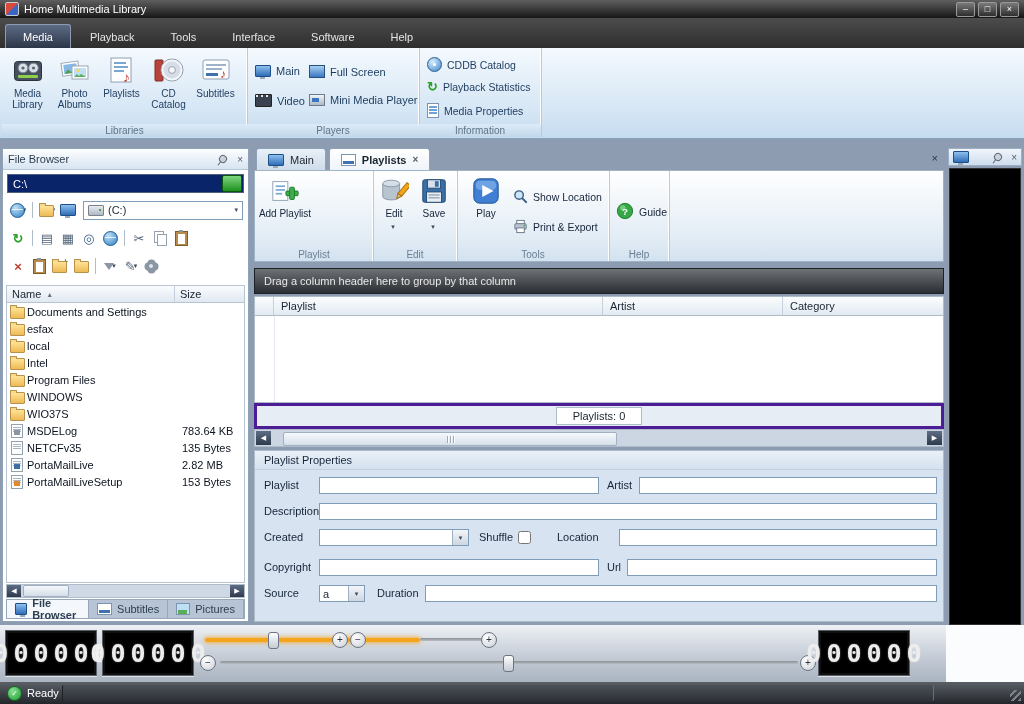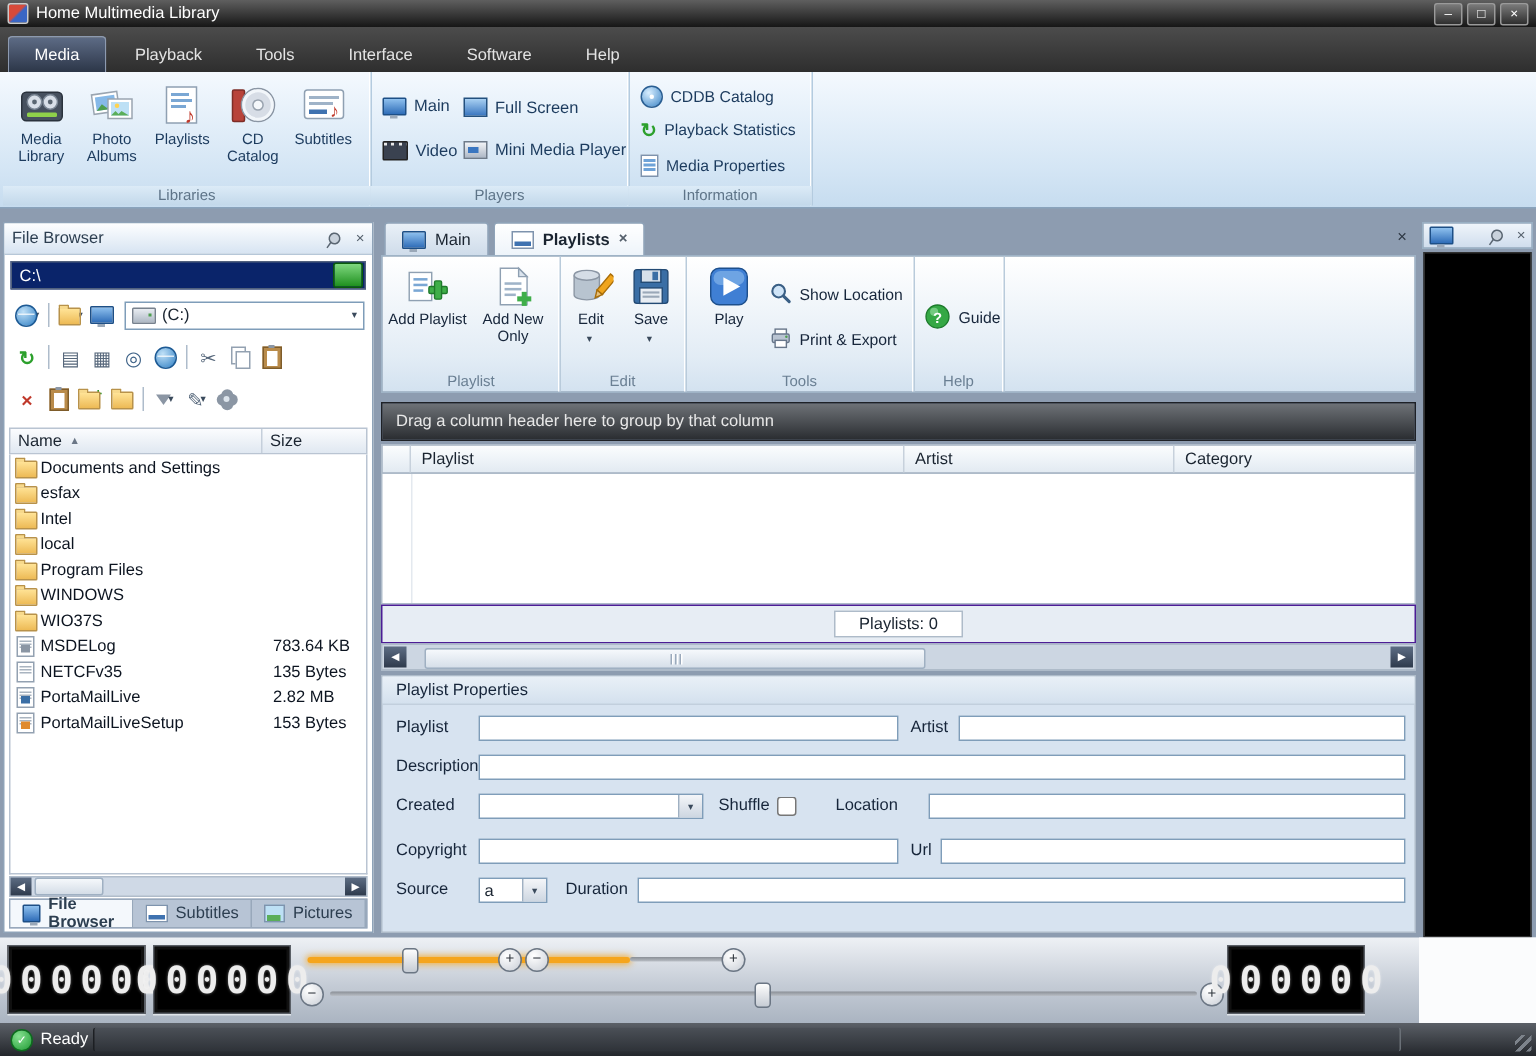--- a/index.html
+++ b/index.html
@@ -156,21 +156,21 @@
   .gbar{position:absolute;left:0;top:120px;right:0;height:26px;
     background:linear-gradient(#6e7277,#2a2d31);border:1px solid #1e2126;color:#e8e8e8;
     display:flex;align-items:center;padding-left:9px;box-sizing:border-box}
   .mcols{position:absolute;left:0;top:148px;right:0;height:20px;display:flex;
     background:linear-gradient(#fbfdfe,#e2eaf2);border:1px solid #aebbc9;box-sizing:border-box}
   .mc{display:flex;align-items:center;padding-left:7px;border-right:1px solid #c7d1dc;box-sizing:border-box}
   .mlist{position:absolute;left:0;top:168px;right:0;height:87px;background:#fff;
     border:1px solid #aebbc9;border-top:none;box-sizing:border-box}
   .mlist::before{content:"";position:absolute;left:19px;top:0;bottom:0;width:1px;background:#e4e9ef}
   .mstatus{position:absolute;left:0;top:255px;right:0;height:26px;background:#e7edf4;
-    border:1px solid #4c1d95;display:flex;align-items:center;box-sizing:border-box}
+    border:3px solid #4c1d95;display:flex;align-items:center;box-sizing:border-box}
   .stbox{margin:0 auto;background:#fff;border:1px solid #aebbc9;padding:2px 16px}
   .mscroll{position:absolute;left:0;top:281px;right:0;height:18px;background:#ccd6e2;
     border:1px solid #aebbc9;box-sizing:border-box}
   .msarr{position:absolute;top:1px;width:15px;height:14px;background:linear-gradient(#5d6d84,#2e3a4c);
     color:#fff;font-size:7px;display:flex;align-items:center;justify-content:center}
   .msthumb{position:absolute;left:28px;top:2px;width:332px;height:12px;
     background:linear-gradient(#f6f9fc,#d6dfe9);border:1px solid #9fb0c2;border-radius:2px;
     display:flex;align-items:center;justify-content:center;gap:2px}
   .gripline{width:1px;height:7px;background:#9aa9bb;box-shadow:1px 0 0 #fff}
   .mprops{position:absolute;left:0;top:302px;right:0;bottom:0;background:#d7e3f0;
@@ -469,28 +469,28 @@
           <span class="fic">
             <span class="cssfolder"></span>
           </span>
           <span class="fname">esfax</span>
           <span class="fsize"></span>
         </div>
       <div class="frow">
           <span class="fic">
             <span class="cssfolder"></span>
           </span>
+          <span class="fname">local</span>
+          <span class="fsize"></span>
+        </div>
+      <div class="frow">
+          <span class="fic">
+            <span class="cssfolder"></span>
+          </span>
           <span class="fname">Intel</span>
-          <span class="fsize"></span>
-        </div>
-      <div class="frow">
-          <span class="fic">
-            <span class="cssfolder"></span>
-          </span>
-          <span class="fname">local</span>
           <span class="fsize"></span>
         </div>
       <div class="frow">
           <span class="fic">
             <span class="cssfolder"></span>
           </span>
           <span class="fname">Program Files</span>
           <span class="fsize"></span>
         </div>
       <div class="frow">
@@ -582,34 +582,20 @@
                 <rect x="3" y="6" width="16" height="20" fill="#fff" stroke="#8fa0b2"></rect>
                 <rect x="6" y="10" width="10" height="1.8" fill="#7aa7d4"></rect>
                 <rect x="6" y="14" width="10" height="1.8" fill="#7aa7d4"></rect>
                 <rect x="6" y="18" width="7" height="1.8" fill="#7aa7d4"></rect>
                 <rect x="17" y="16" width="13" height="5" rx="1" fill="#3fae49" stroke="#1f7a2b"></rect>
                 <rect x="21" y="12" width="5" height="13" rx="1" fill="#3fae49" stroke="#1f7a2b"></rect>
               </svg>
           </span>
           <span>Add Playlist</span>
         </div>
-        <div class="bbtn" style="left:60px;width:54px">
-          <span class="bic">
-            <svg viewBox="0 0 32 32" width="30" height="30">
-                <path d="M7 3 h13 l6 6 v20 h-19 z" fill="#fff" stroke="#8fa0b2"></path>
-                <path d="M20 3 l6 6 h-6 z" fill="#dbe4ee" stroke="#8fa0b2"></path>
-                <rect x="10" y="13" width="12" height="1.8" fill="#9fb3c8"></rect>
-                <rect x="10" y="17" width="12" height="1.8" fill="#9fb3c8"></rect>
-                <rect x="10" y="21" width="8" height="1.8" fill="#9fb3c8"></rect>
-                <rect x="19" y="23" width="10" height="3.6" fill="#3fae49"></rect>
-                <rect x="22.2" y="19.8" width="3.6" height="10" fill="#3fae49"></rect>
-              </svg>
-          </span>
-          <span>Add New Only</span>
-        </div>
         <div class="mglabel">Playlist</div>
       </div>
 
       <div class="mgroup" style="left:118px;width:84px">
         <div class="bbtn" style="left:2px;width:38px">
           <span class="bic">
             <svg viewBox="0 0 32 32" width="30" height="30">
                 <path d="M4 8 v14 a9 3.5 0 0 0 18 0 v-14" fill="#b8c4d0" stroke="#8b96a4"></path>
                 <ellipse cx="13" cy="8" rx="9" ry="3.5" fill="#d5dde6" stroke="#8b96a4"></ellipse>
                 <g transform="rotate(40 25 16)">

